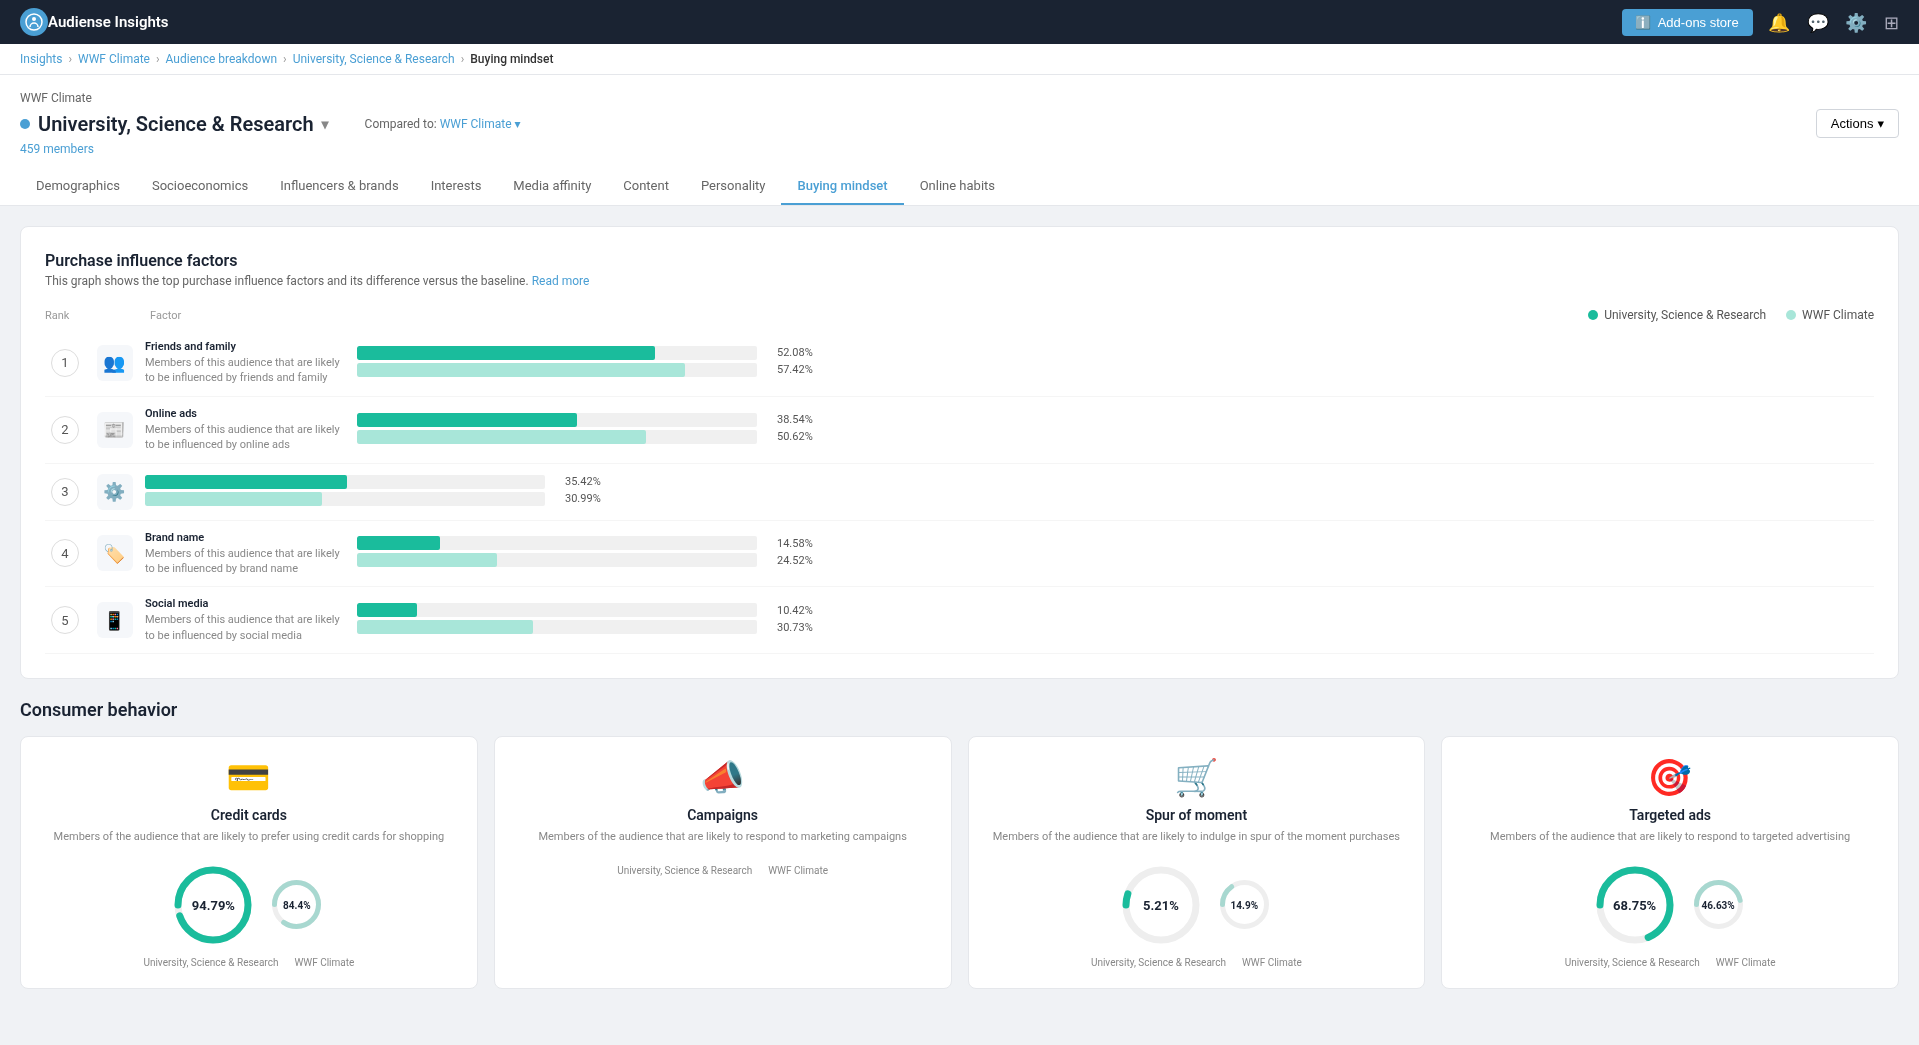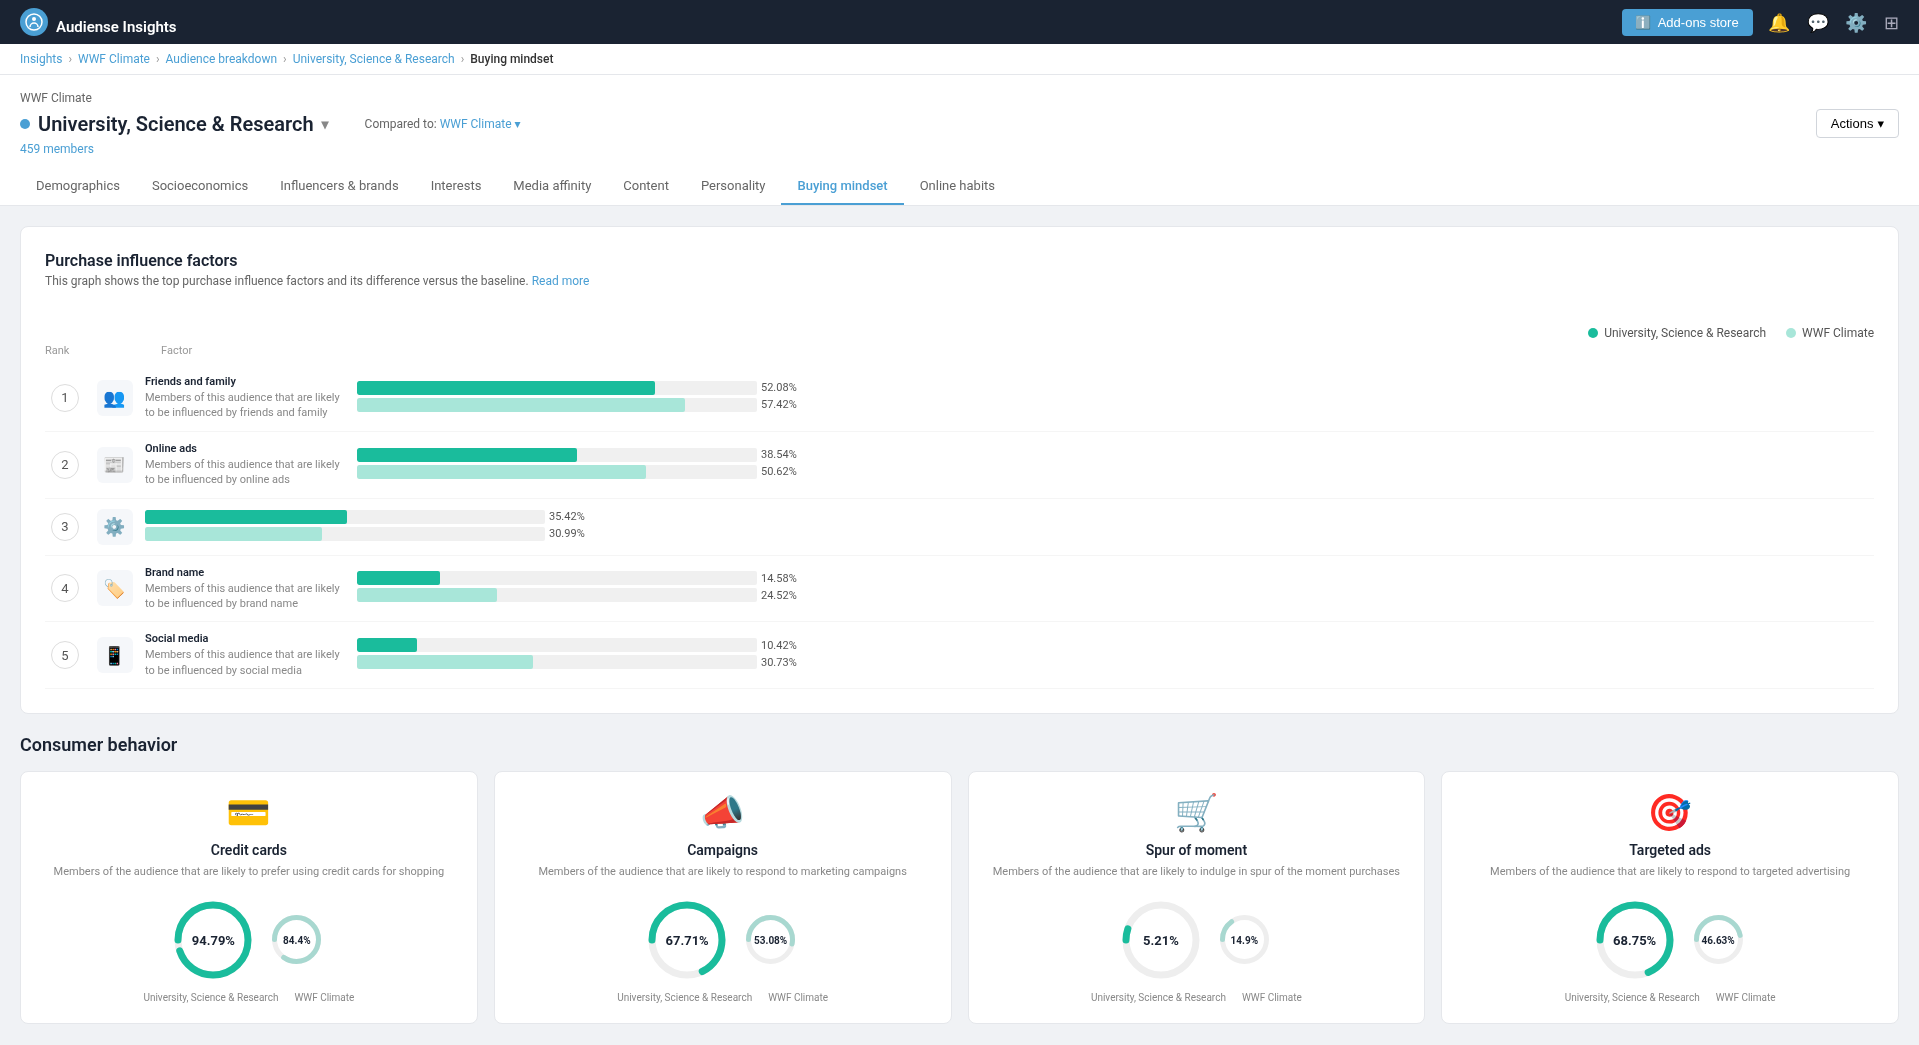--- a/index.html
+++ b/index.html
@@ -9,22 +9,21 @@
     .top-nav {
       background: #1a2332;
       height: 44px;
       display: flex;
       align-items: center;
       justify-content: space-between;
       padding: 0 20px;
     }
     .top-nav-left {
       display: flex;
-      align-items: flex-end;
-      gap: 8px;
+      align-items: center;
     }
     .logo-icon {
       width: 28px;
       height: 28px;
       background: #4a9fd4;
       border-radius: 50%;
       display: flex;
       align-items: center;
       justify-content: center;
       color: white;
@@ -235,21 +234,21 @@
       color: #888;
       line-height: 1.4;
     }
     .bars-cell {
       flex: 1;
     }
     .bar-row {
       display: flex;
       align-items: center;
       margin-bottom: 3px;
-      gap: 4px;
+      gap: 20px;
     }
     .bar-track {
       flex: 1;
       height: 14px;
       background: #f0f0f0;
       border-radius: 2px;
       overflow: hidden;
       max-width: 400px;
     }
     .bar-fill {
@@ -414,21 +413,21 @@
 <div class="main-content">
 
   <div class="card">
     <div class="card-title">Purchase influence factors</div>
     <div class="card-subtitle">
       <span>This graph shows the top purchase influence factors and its difference versus the baseline.</span>
       <a href="#"> Read more</a>
     </div>
 
     <div style="display:flex; align-items:center; margin-bottom: 8px;">
-      <div style="width: 320px; flex-shrink:0; display:flex; gap:28px;margin-top:36px;">
+      <div style="width: 320px; flex-shrink:0; display:flex; gap:17px;">
         <span style="width:40px; font-size:11px; color:#999;">Rank</span>
         <span style="font-size:11px; color:#999; padding-left: 48px;">Factor</span>
       </div>
       <div style="flex:1; display:flex; justify-content: flex-end; gap:20px;">
         <div class="legend-item">
           <span class="legend-dot" style="background:#1abc9c;"></span>
           <span>University, Science &amp; Research</span>
         </div>
         <div class="legend-item">
           <span class="legend-dot" style="background:#a8e6d9;"></span>
@@ -582,36 +581,20 @@
     </div>
     <div class="consumer-card-labels">
       <span>University, Science &amp; Research</span>
       <span>WWF Climate</span>
     </div>
   </div>
         <div class="consumer-card">
     <div class="consumer-icon">📣</div>
     <div class="consumer-card-title">Campaigns</div>
     <div class="consumer-card-desc">Members of the audience that are likely to respond to marketing campaigns</div>
-    <div class="donut-container">
-      <div class="donut-wrap">
-        <svg width="80" height="80" viewBox="0 0 80 80">
-          <circle cx="40" cy="40" r="35" fill="none" stroke="#eee" stroke-width="7"></circle>
-          <circle cx="40" cy="40" r="35" fill="none" stroke="#1abc9c" stroke-width="7" stroke-dasharray="148.90 71.01" stroke-linecap="round" transform="rotate(-90 40 40)"></circle>
-        </svg>
-        <div class="donut-label">67.71%</div>
-      </div>
-      <div class="donut-wrap small">
-        <svg width="55" height="55" viewBox="0 0 55 55">
-          <circle cx="27.5" cy="27.5" r="22" fill="none" stroke="#eee" stroke-width="5"></circle>
-          <circle cx="27.5" cy="27.5" r="22" fill="none" stroke="#a8d8d0" stroke-width="5" stroke-dasharray="73.37 64.86" stroke-linecap="round" transform="rotate(-90 27.5 27.5)"></circle>
-        </svg>
-        <div class="donut-label">53.08%</div>
-      </div>
-    </div>
     <div class="consumer-card-labels">
       <span>University, Science &amp; Research</span>
       <span>WWF Climate</span>
     </div>
   </div>
         <div class="consumer-card">
     <div class="consumer-icon">🛒</div>
     <div class="consumer-card-title">Spur of moment</div>
     <div class="consumer-card-desc">Members of the audience that are likely to indulge in spur of the moment purchases</div>
     <div class="donut-container">

